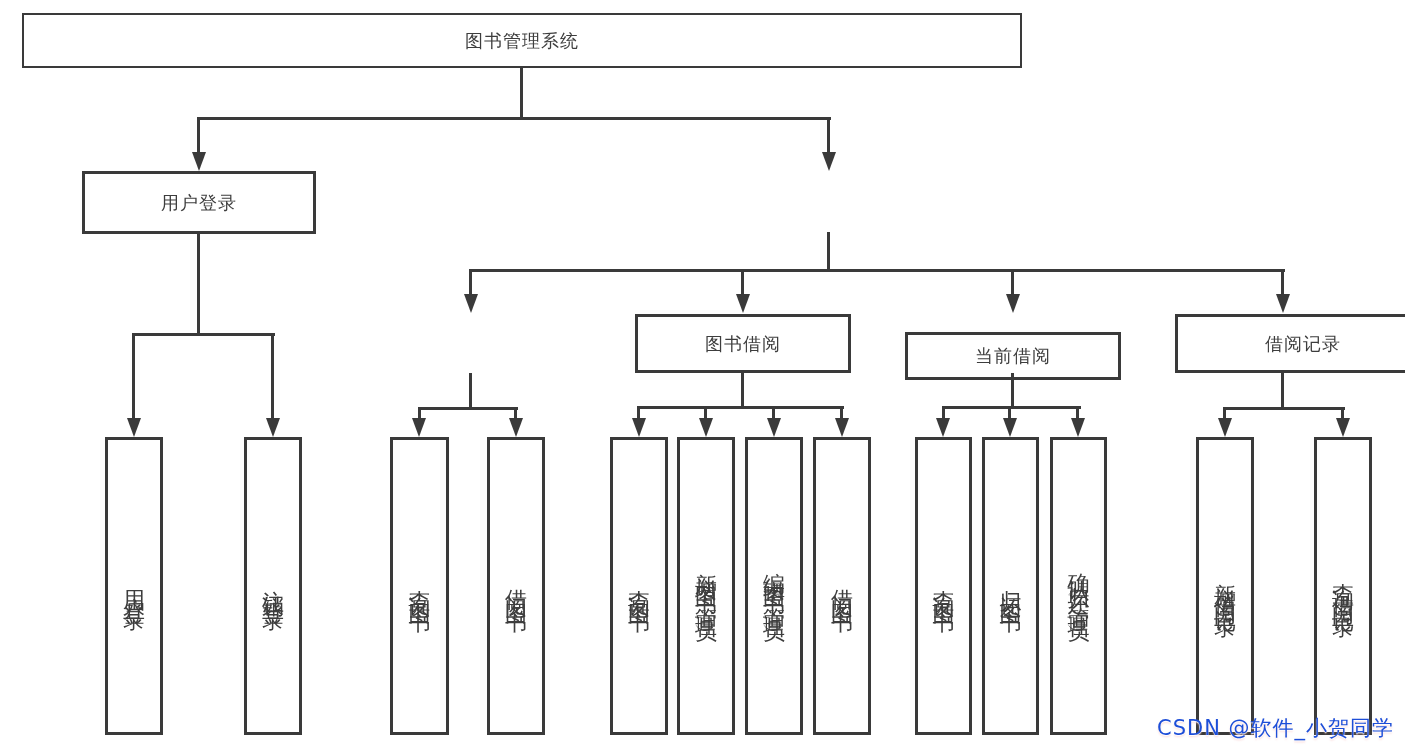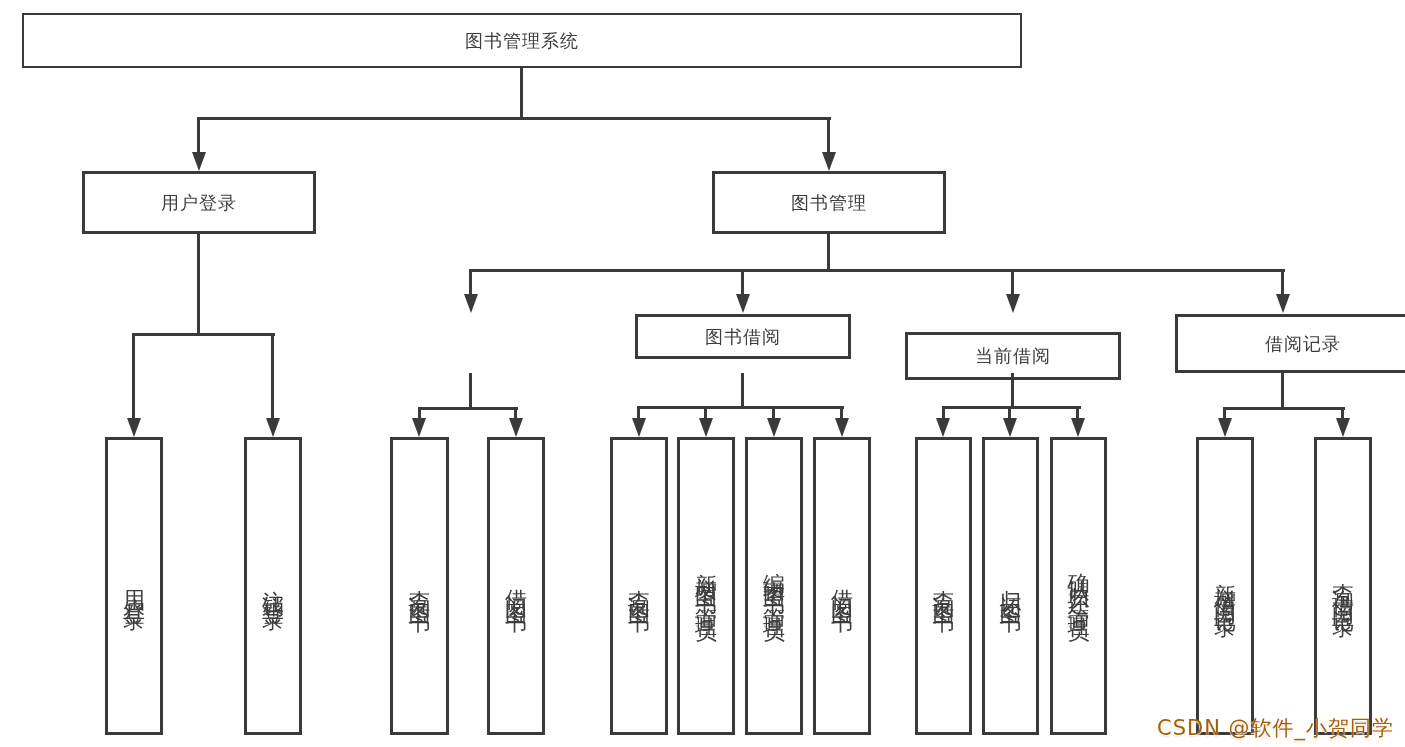--- a/index.html
+++ b/index.html
@@ -29,21 +29,21 @@
     writing-mode: vertical-rl;
     text-orientation: mixed;
     font-size: 22px;
     letter-spacing: 7px;
     line-height: 1;
   }
   #n-root        { left: 22px;   top: 13px;  width: 1000px; height: 55px; border-width: 2px; }
   #n-user-login  { left: 82px;   top: 171px; width: 234px;  height: 63px; }
   #n-book-mgmt   { left: 712px;  top: 171px; width: 234px;  height: 63px; }
   #n-l3-0 { left: 363px;  top: 314px; width: 216px; height: 59px; }
-  #n-l3-1 { left: 635px;  top: 314px; width: 216px; height: 45px; }
+  #n-l3-1 { left: 635px;  top: 314px; width: 216px; height: 59px; }
   #n-l3-2 { left: 905px;  top: 332px; width: 216px; height: 48px; }
   #n-l3-3 { left: 1175px; top: 314px; width: 256px; height: 59px; }
   #n-a1 { left: 105px;  width: 58px; }
   #n-a2 { left: 244px;  width: 58px; }
   #n-b1 { left: 390px;  width: 59px; }
   #n-b2 { left: 487px;  width: 58px; }
   #n-c1 { left: 610px;  width: 58px; }
   #n-c2 { left: 677px;  width: 58px; }
   #n-c3 { left: 745px;  width: 58px; }
   #n-c4 { left: 813px;  width: 58px; }
@@ -121,21 +121,21 @@
   #ad-3 { left: 1071px; top: 418px; }
   #ae-1 { left: 1218px; top: 418px; }
   #ae-2 { left: 1336px; top: 418px; }
   
   .watermark {
     position: absolute;
     left: 1157px;
     top: 714px;
     font-size: 21px;
     letter-spacing: 1px;
-    color: #a16207;
+    color: #1d4ed8;
     white-space: nowrap;
     text-shadow: 0 1px 1px #ffffff, 0 2px 2px rgba(244, 170, 170, 0.45);
   }
 </style>
 </head>
 <body>
 
 <div class="stage">
 
   <div class="box hbox" id="n-root">
@@ -144,23 +144,20 @@
 
   <div class="ln" id="c1-v"></div>
   <div class="ln" id="c1-h"></div>
   <div class="ln" id="c1-s1"></div>
   <div class="ln" id="c1-s2"></div>
   <div class="ar" id="a1-1"></div>
   <div class="ar" id="a1-2"></div>
 
   <div class="box hbox" id="n-user-login">
     <span>用户登录</span>
-  </div>
-  <div class="box hbox" id="n-book-mgmt">
-    <span>图书管理</span>
   </div>
 
   <div class="ln" id="c2-v"></div>
   <div class="ln" id="c2-h"></div>
   <div class="ln" id="c2-s1"></div>
   <div class="ln" id="c2-s2"></div>
   <div class="ln" id="c2-s3"></div>
   <div class="ln" id="c2-s4"></div>
   <div class="ar" id="a2-1"></div>
   <div class="ar" id="a2-2"></div>

